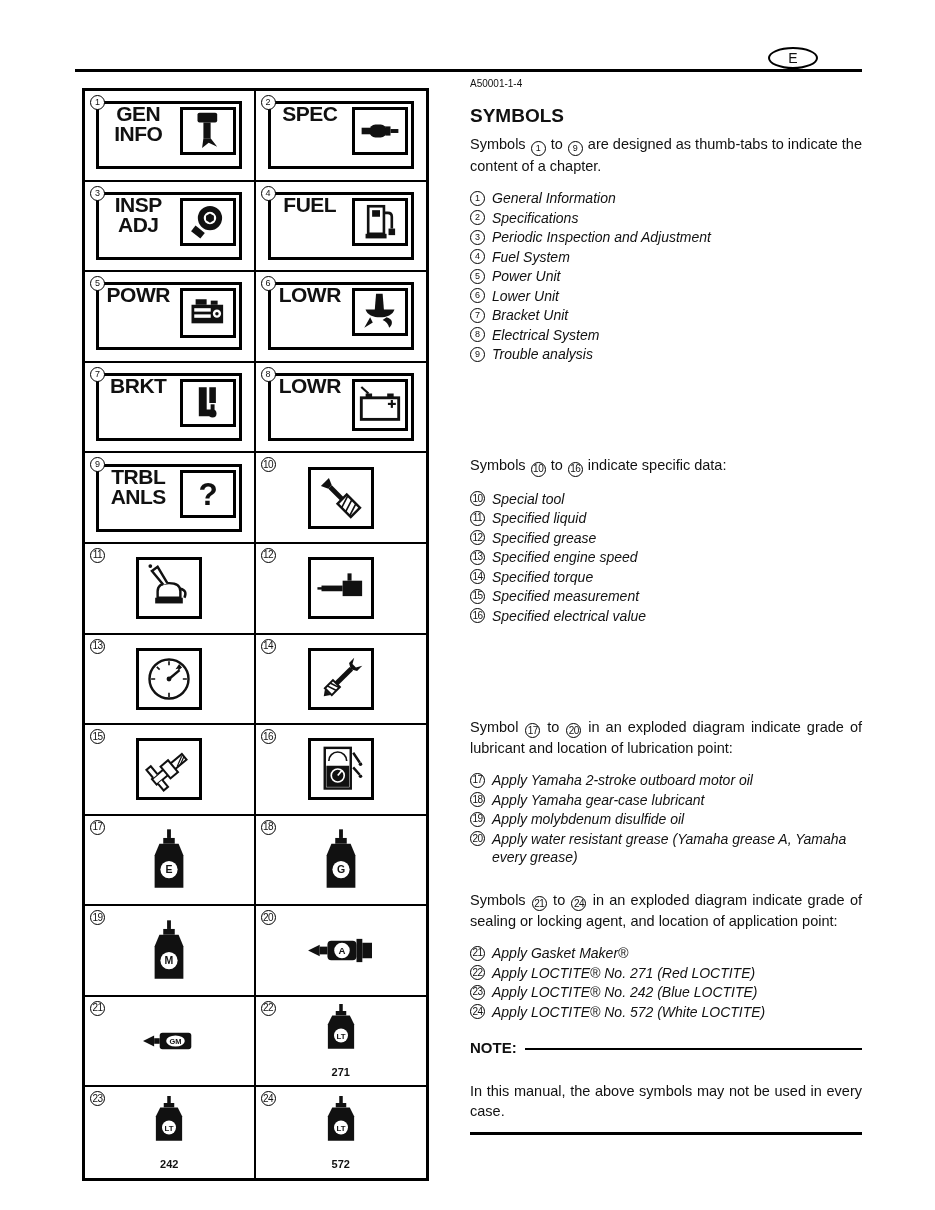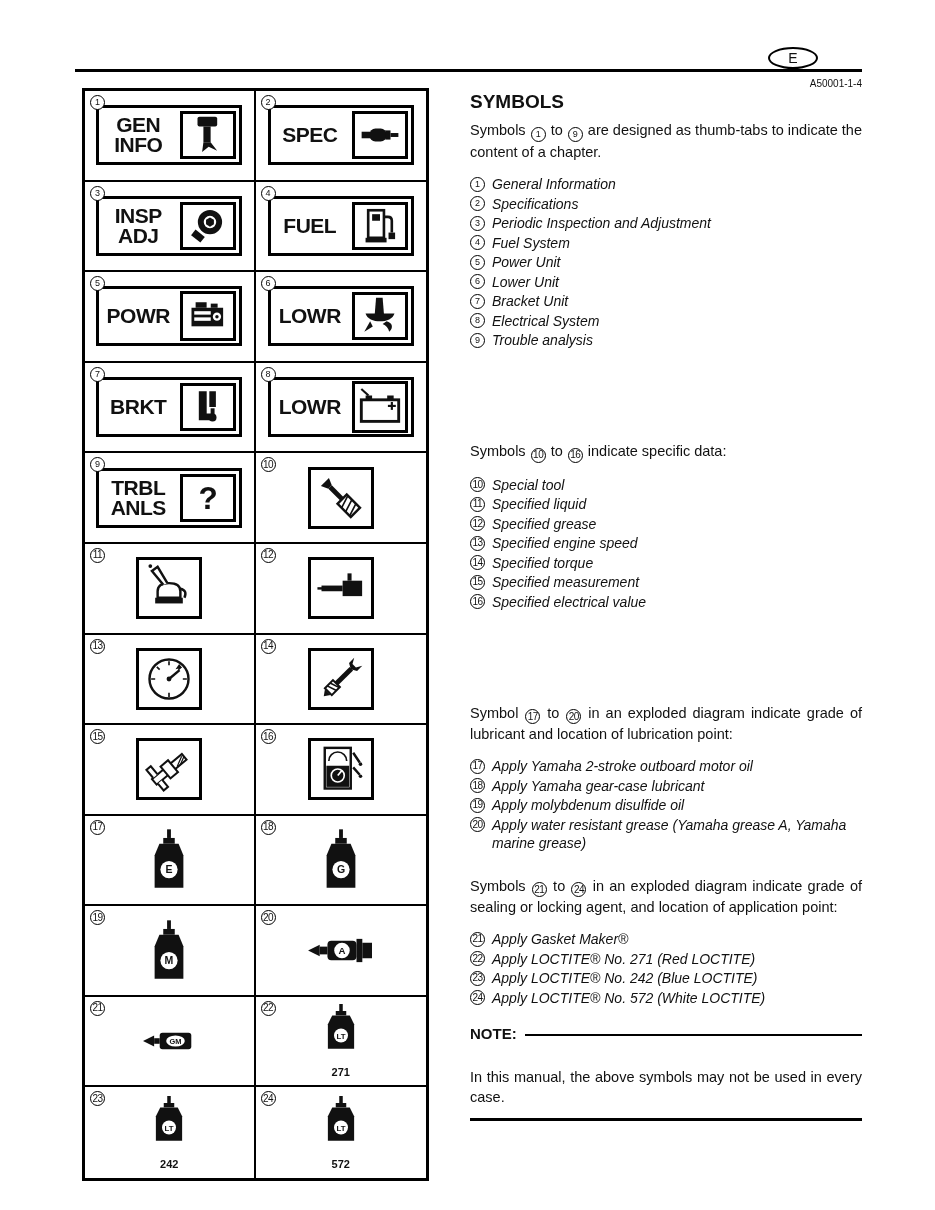--- a/index.html
+++ b/index.html
@@ -15,38 +15,38 @@
   
   .symgrid { position:absolute; left:82px; top:88px; width:347px; height:1093px; border:3px solid #000;
              display:grid; grid-template-columns:1fr 1fr; grid-template-rows:repeat(12, 1fr); background:#fff; }
   .cell { position:relative; display:flex; align-items:center; justify-content:center;
           border-right:2px solid #000; border-bottom:2px solid #000; }
   .cell:nth-child(even) { border-right:none; }
   .cell:nth-last-child(-n+2) { border-bottom:none; }
   .cell .cellnum { position:absolute; top:4px; left:5px; }
   .cellbody { display:flex; flex-direction:column; align-items:center; justify-content:center; }
 
-  .symbox { display:flex; align-items:center; border:3px solid #000; height:60px; min-width:146px; background:#fff; }
+  .symbox { display:flex; align-items:flex-start; border:3px solid #000; height:68px; min-width:146px; background:#fff; }
   .symlbl { flex:1; display:flex; flex-direction:column; align-items:center; justify-content:center;
             font-weight:bold; font-size:21px; line-height:20px; letter-spacing:-0.5px; padding:0 6px; }
   .symicon { display:flex; align-items:center; justify-content:center; border:3px solid #000;
              margin:3px; width:56px; }
   .iconbox { width:66px; height:62px; border:3px solid #000; display:flex; align-items:center; justify-content:center; background:#fff; }
   .caption { font-weight:bold; font-size:11px; margin-top:13px; }
 
   
   .circ { display:inline-flex; align-items:center; justify-content:center; width:15px; height:15px;
           border:1.3px solid #000; border-radius:50%; font-size:9px; line-height:1; background:#fff;
           flex:0 0 15px; }
   .circ.two { font-size:10px; letter-spacing:-0.5px; }
   .circ.inline { vertical-align:-2px; margin:0 1px; }
 
   
   .rightcol { position:absolute; left:470px; top:78px; width:392px; }
-  .code { font-size:10px; margin-bottom:2px;text-align:right; }
+  .code { font-size:10px; margin-bottom:16px; }
   .title { font-size:19px; font-weight:bold; margin:2px 0 7px 0; }
   .para { font-size:14.5px; line-height:20px; text-align:justify; }
   .list { margin-top:13px; }
   .li { display:flex; gap:7px; font-size:14px; line-height:18px; margin-bottom:1.5px; }
   .li .circ { margin-top:1.5px; }
   .li.sub { padding-left:22px; }
   .litext { flex:1;font-style:italic; }
   .sp-xl { margin-top:92px; }
   .sp-md { margin-top:24px; }
   .note-head { display:flex; align-items:baseline; margin-top:18px; }
@@ -541,21 +541,21 @@
         <div class="li">
           <span class="circ two">18</span>
           <div class="litext">Apply Yamaha gear-case lubricant</div>
         </div>
         <div class="li">
           <span class="circ two">19</span>
           <div class="litext">Apply molybdenum disulfide oil</div>
         </div>
         <div class="li">
           <span class="circ two">20</span>
-          <div class="litext">Apply water resistant grease (Yamaha grease A, Yamaha marine grease)</div>
+          <div class="litext">Apply water resistant grease (Yamaha grease A, Yamaha every grease)</div>
         </div>
       </div>
 
     <p class="para sp-md">Symbols <span class="circ two inline">21</span> to <span class="circ two inline">24</span> in an exploded diagram indicate grade of sealing or locking agent, and location of application point:</p>
     <div class="list">
         <div class="li">
           <span class="circ two">21</span>
           <div class="litext">Apply Gasket Maker®</div>
         </div>
         <div class="li">

